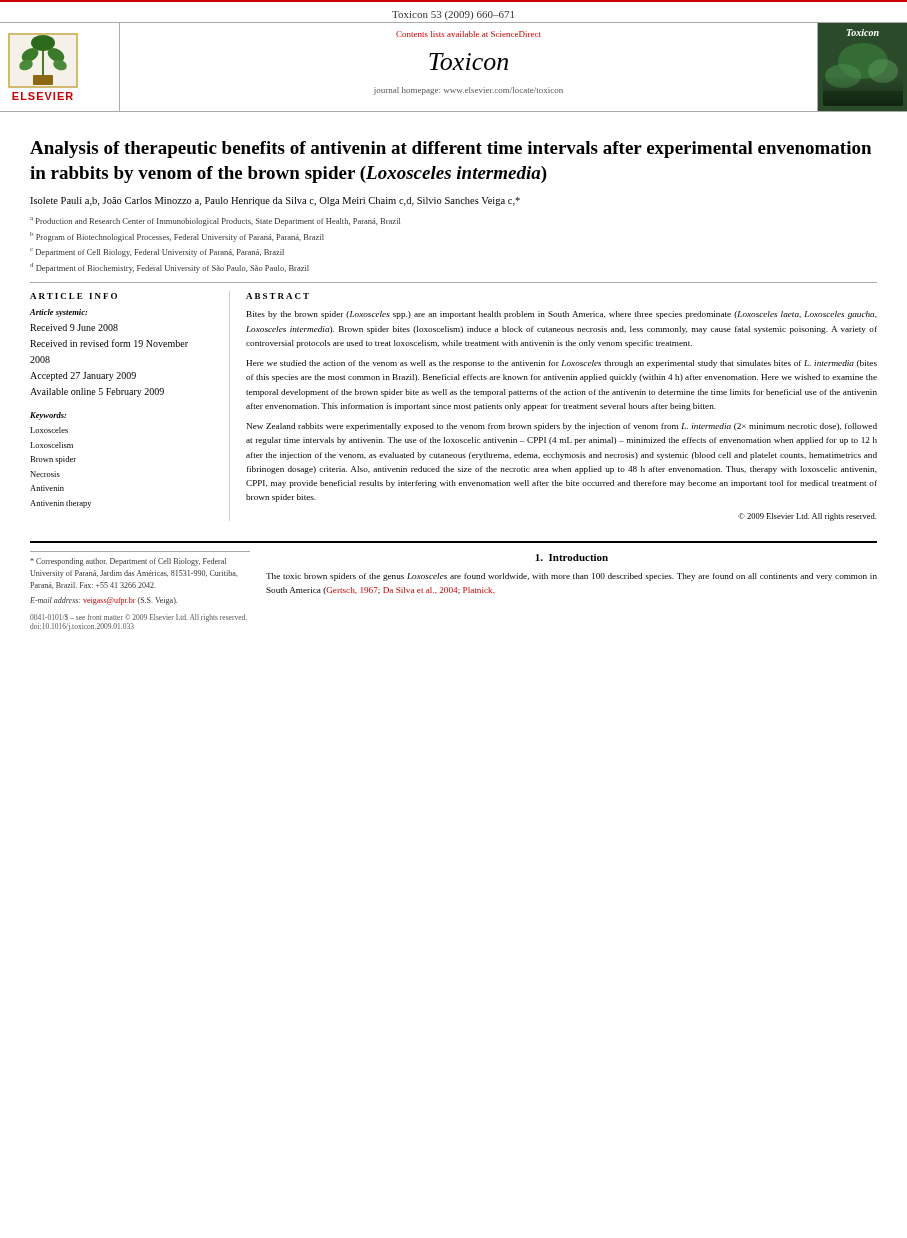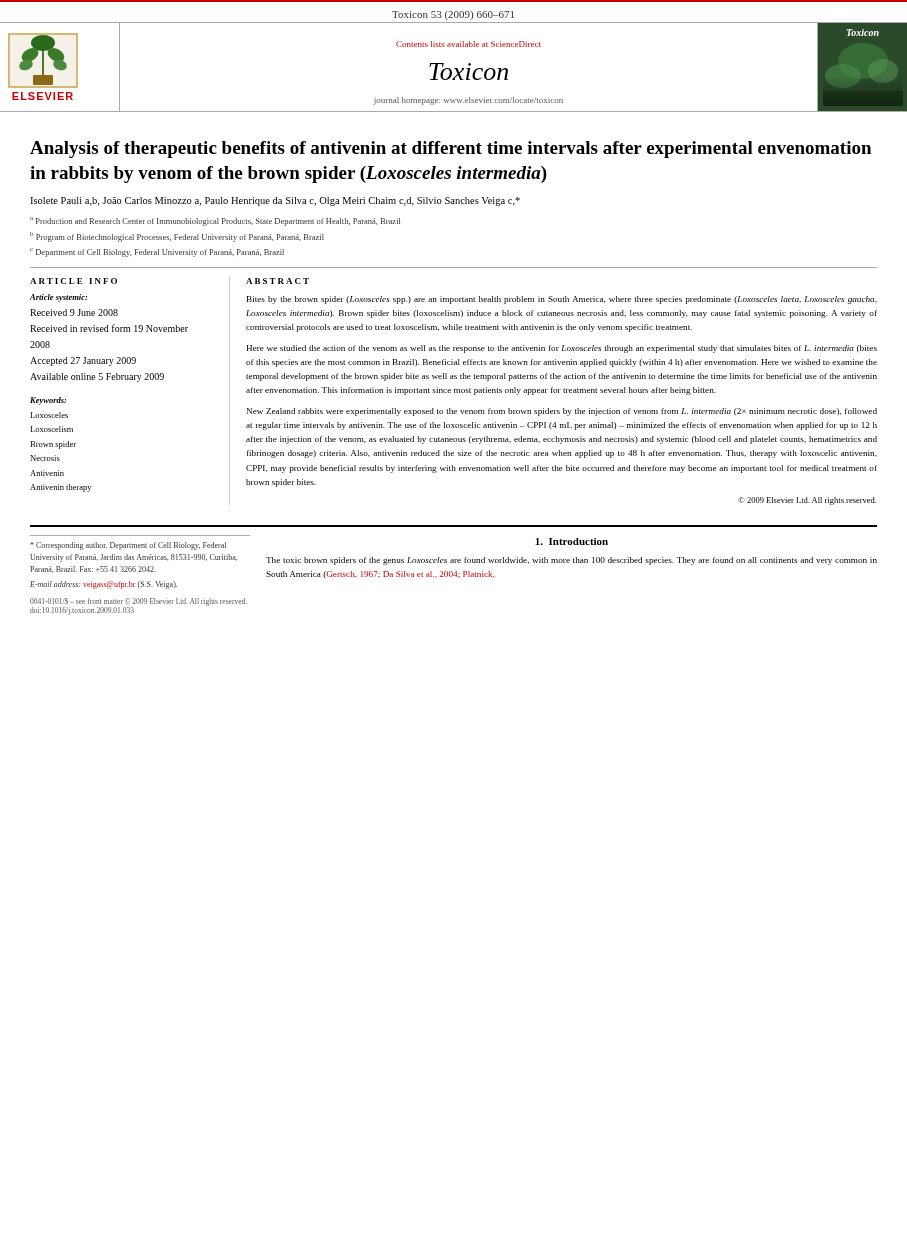--- a/index.html
+++ b/index.html
@@ -69,21 +69,21 @@
       letter-spacing: 1px;
       margin-top: 2px;
       font-family: Arial, sans-serif;
     }
 
     .journal-center {
       flex: 1;
       display: flex;
       flex-direction: column;
       align-items: center;
-      justify-content: flex-end;
+      justify-content: flex-start;
       padding: 6px;
     }
 
     .sciencedirect-link {
       font-size: 9px;
       color: #555;
       margin-bottom: 4px;
     }
 
     .sciencedirect-link span {
@@ -384,20 +384,21 @@
     </div>
 
     <div class="authors">
       <span>Isolete Pauli&nbsp;a,b, João Carlos Minozzo&nbsp;a, Paulo Henrique da Silva&nbsp;c, Olga Meiri Chaim&nbsp;c,d, Silvio Sanches Veiga&nbsp;c,*</span>
     </div>
 
     <div class="affiliations">
       <div><sup>a</sup> Production and Research Center of Immunobiological Products, State Department of Health, Paraná, Brazil</div>
       <div><sup>b</sup> Program of Biotechnological Processes, Federal University of Paraná, Paraná, Brazil</div>
       <div><sup>c</sup> Department of Cell Biology, Federal University of Paraná, Paraná, Brazil</div>
+      <div><sup>d</sup> Department of Biochemistry, Federal University of São Paulo, São Paulo, Brazil</div>
     </div>
 
     <hr class="divider">
 
     <div class="two-col">
 
       <div class="left-col">
         <div class="section-label">ARTICLE  INFO</div>
 
         <div class="article-info-section">

